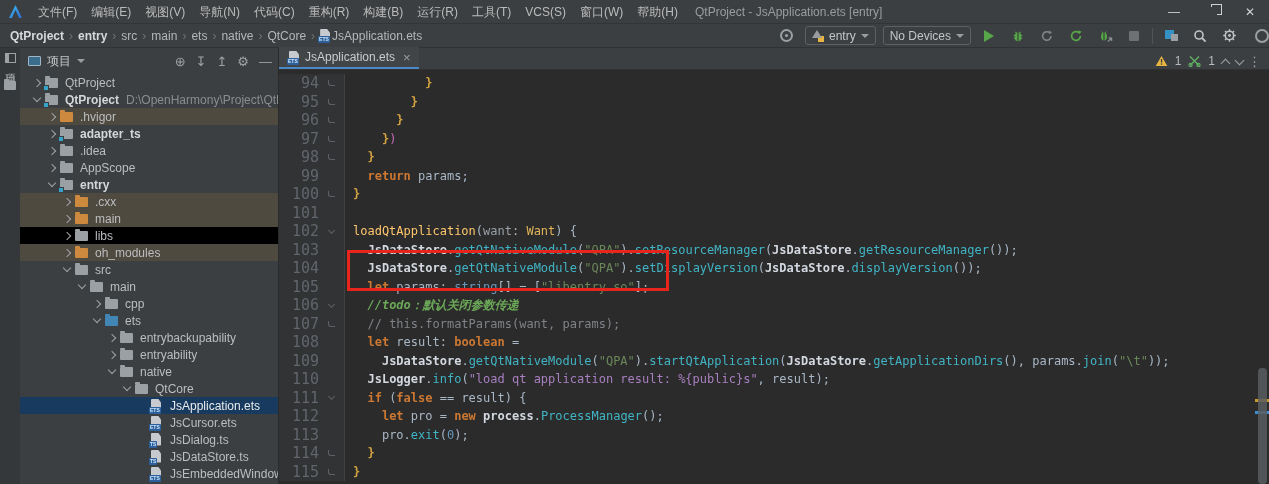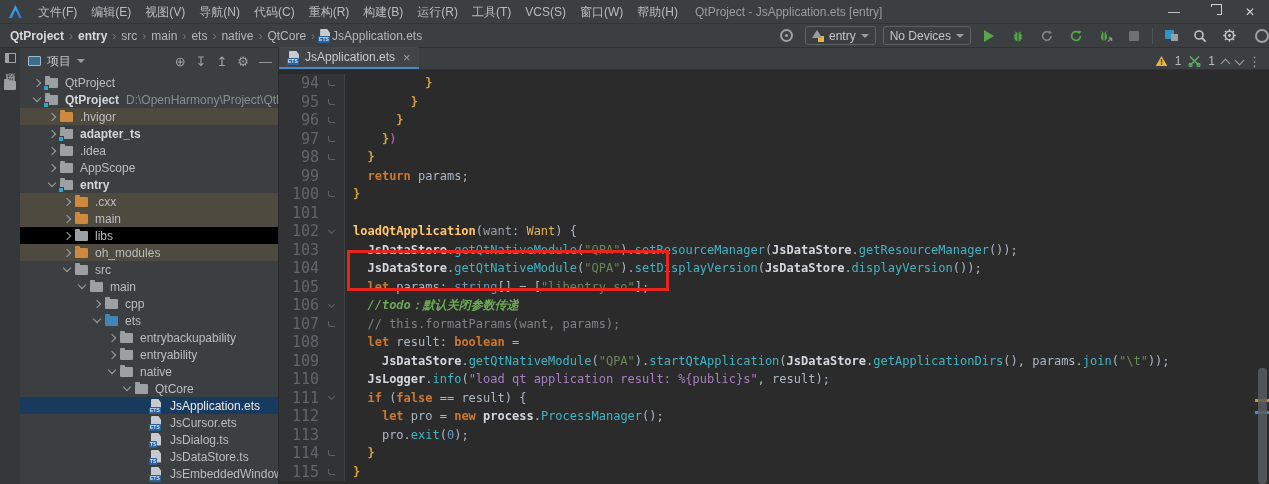--- a/index.html
+++ b/index.html
@@ -92,21 +92,21 @@
   .fold-start { width:5px; height:5px; border-right:1.5px solid #5d6165; border-bottom:1.5px solid #5d6165; transform:rotate(45deg); margin-top:-2px; }
   .ctext { padding-left:8px; }
   .tk-k { color:#cc7832; font-weight:bold; }
   .tk-p { color:#a9b7c6; }
   .tk-s { color:#6a8759; }
   .tk-sp { color:#a87fc1; }
   .tk-c { color:#7f8287; }
   .tk-todo { color:#6ba857; font-style:italic; font-weight:bold; }
   .tk-m { color:#40b4c4; }
   .tk-cls { color:#d3d8e0; font-weight:bold; }
-  .tk-fn { color:#ffc66d; font-weight:bold; }
+  .tk-fn { color:#ffc66d; font-weight:normal; }
   .tk-ty { color:#e2b45a; }
   .tk-tyb { color:#6897bb; }
   .tk-pr { color:#9aa0a8; }
   .tk-br { color:#d5a542; font-weight:bold; }
   .tk-pk { color:#c86cbd; }
   #red-box { position:absolute; left:68px; top:202px; width:322px; height:41px; border:3px solid #e8251c; pointer-events:none; }
   #inspect-widget { position:absolute; right:26px; top:6px; display:flex; align-items:center; gap:7px; color:#b7b9bb; }
   .insp-chev { width:7px; height:7px; border-right:1.6px solid #9fa2a5; border-bottom:1.6px solid #9fa2a5; }
   .insp-up { transform:rotate(-135deg); margin-top:4px; }
   .insp-dn { transform:rotate(45deg); margin-top:-2px; }

